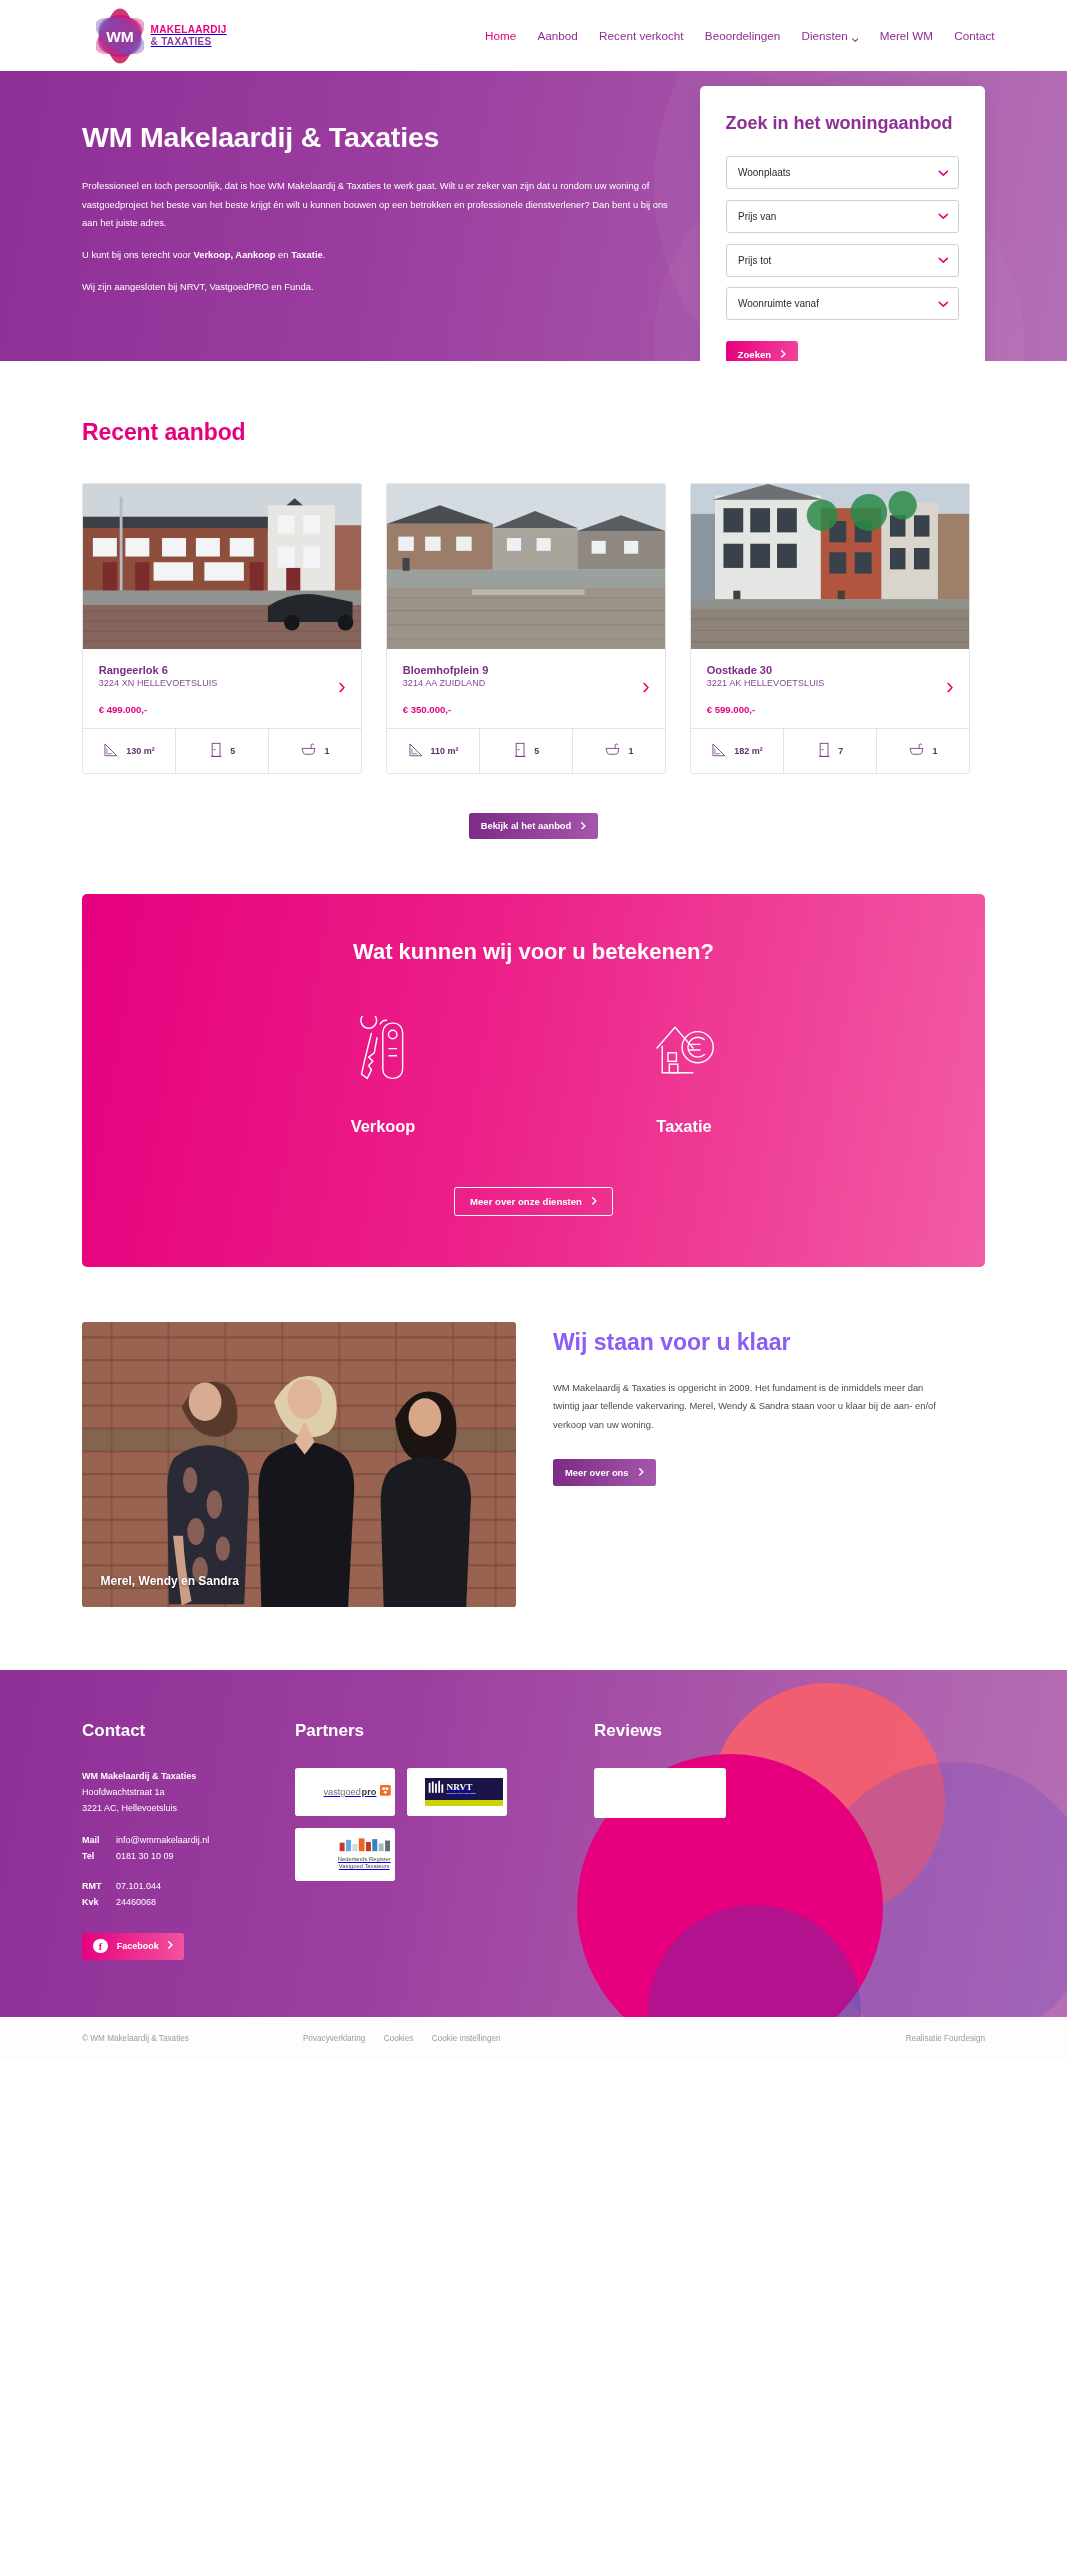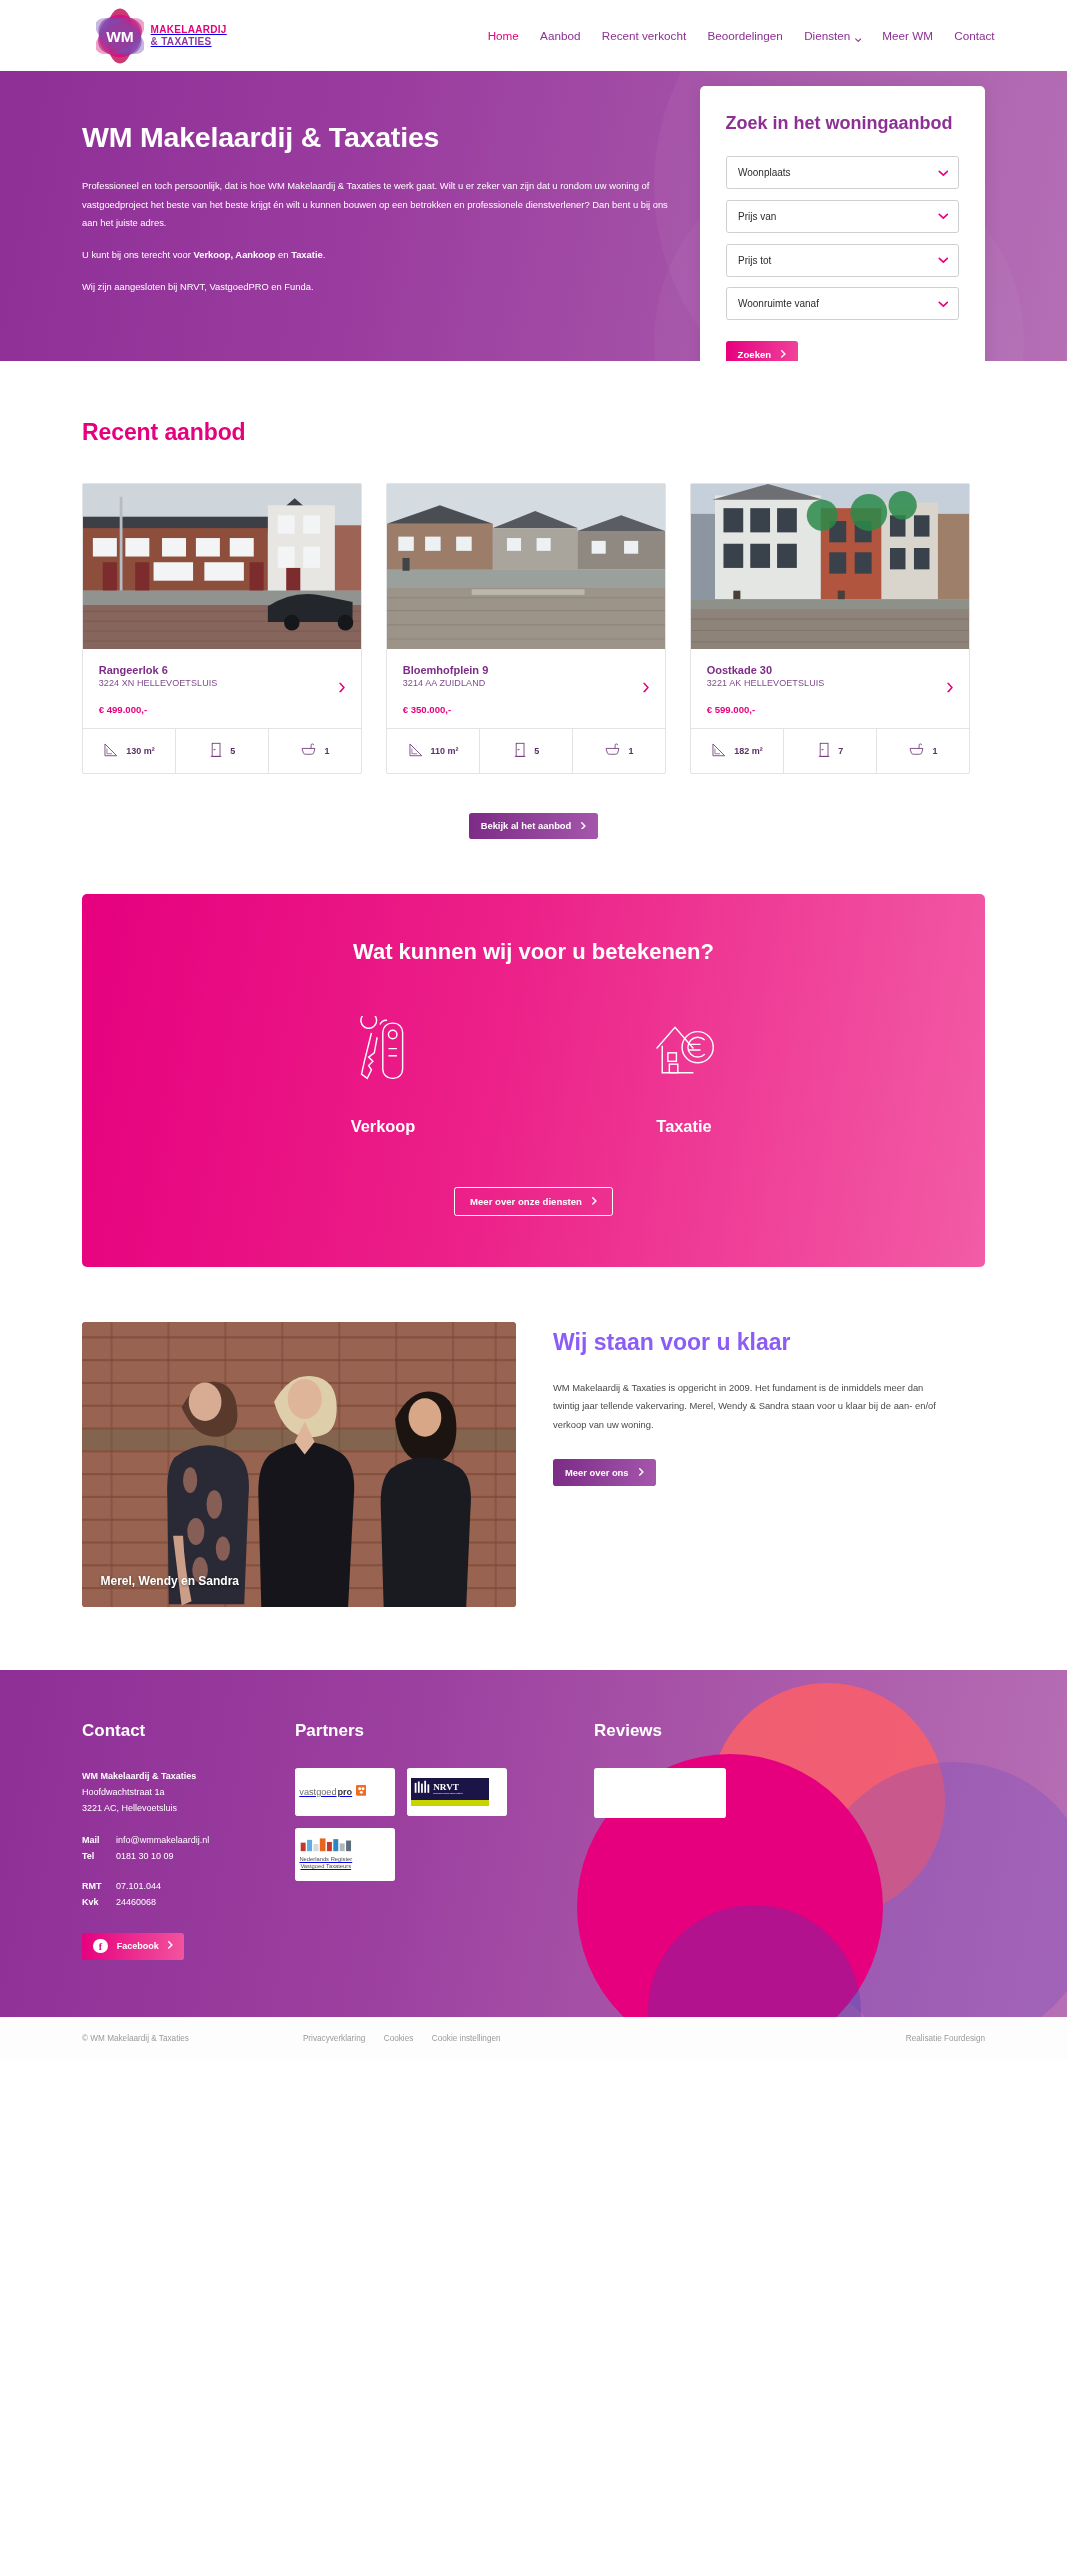--- a/index.html
+++ b/index.html
@@ -245,21 +245,21 @@
   }
   .fb-ico {
     width: 14.2px; height: 14.2px; border-radius: 50%;
     background:#fff; color:#e6007e; font-weight: bold;
     display:inline-flex; align-items:center; justify-content:center;
     font-size: 10px; font-family: "Liberation Serif", serif;
   }
   .partner-grid { display: flex; flex-wrap: wrap; gap: 12px; width: 221px; }
   .p-card {
     width: 68px; height: 48px; background: #fff; border-radius: 2.8px;
-    display: flex; align-items: center; justify-content: flex-start; padding: 4.3px;
+    display: flex; align-items: center; justify-content: flex-end; padding: 4.3px;
   }
   .p-card.wide { width: 100px; }
   .review-card {
     width: 132px; height: 50px; background: #fff; border-radius: 2.8px;
   }
 
   .bottombar {
     background: #fdfdfd; height: 43px;
     display: flex; align-items: center;
     position: relative; z-index: 5;
@@ -306,21 +306,21 @@
         <a href="#">Recent verkocht</a>
         <a href="#">Beoordelingen</a>
         <a href="#">
           <span>Diensten</span>
           <span class="caret">
             <svg width="6.4" height="6.4" viewBox="0 0 10 10">
                 <path d="M1 3 L5 7 L9 3" stroke="#8d2f94" stroke-width="1.6" fill="none" stroke-linecap="round" stroke-linejoin="round"></path>
               </svg>
           </span>
         </a>
-        <a href="#">Meer WM</a>
+        <a href="#">Merel WM</a>
         <a href="#">Contact</a>
       </nav>
     </div>
   </header>
 
   <section class="hero">
     <div class="hero-deco"></div>
     <div class="hero-deco2"></div>
     <div class="hero-inner">
       <h1 class="hero-title">WM Makelaardij &amp; Taxaties</h1>

